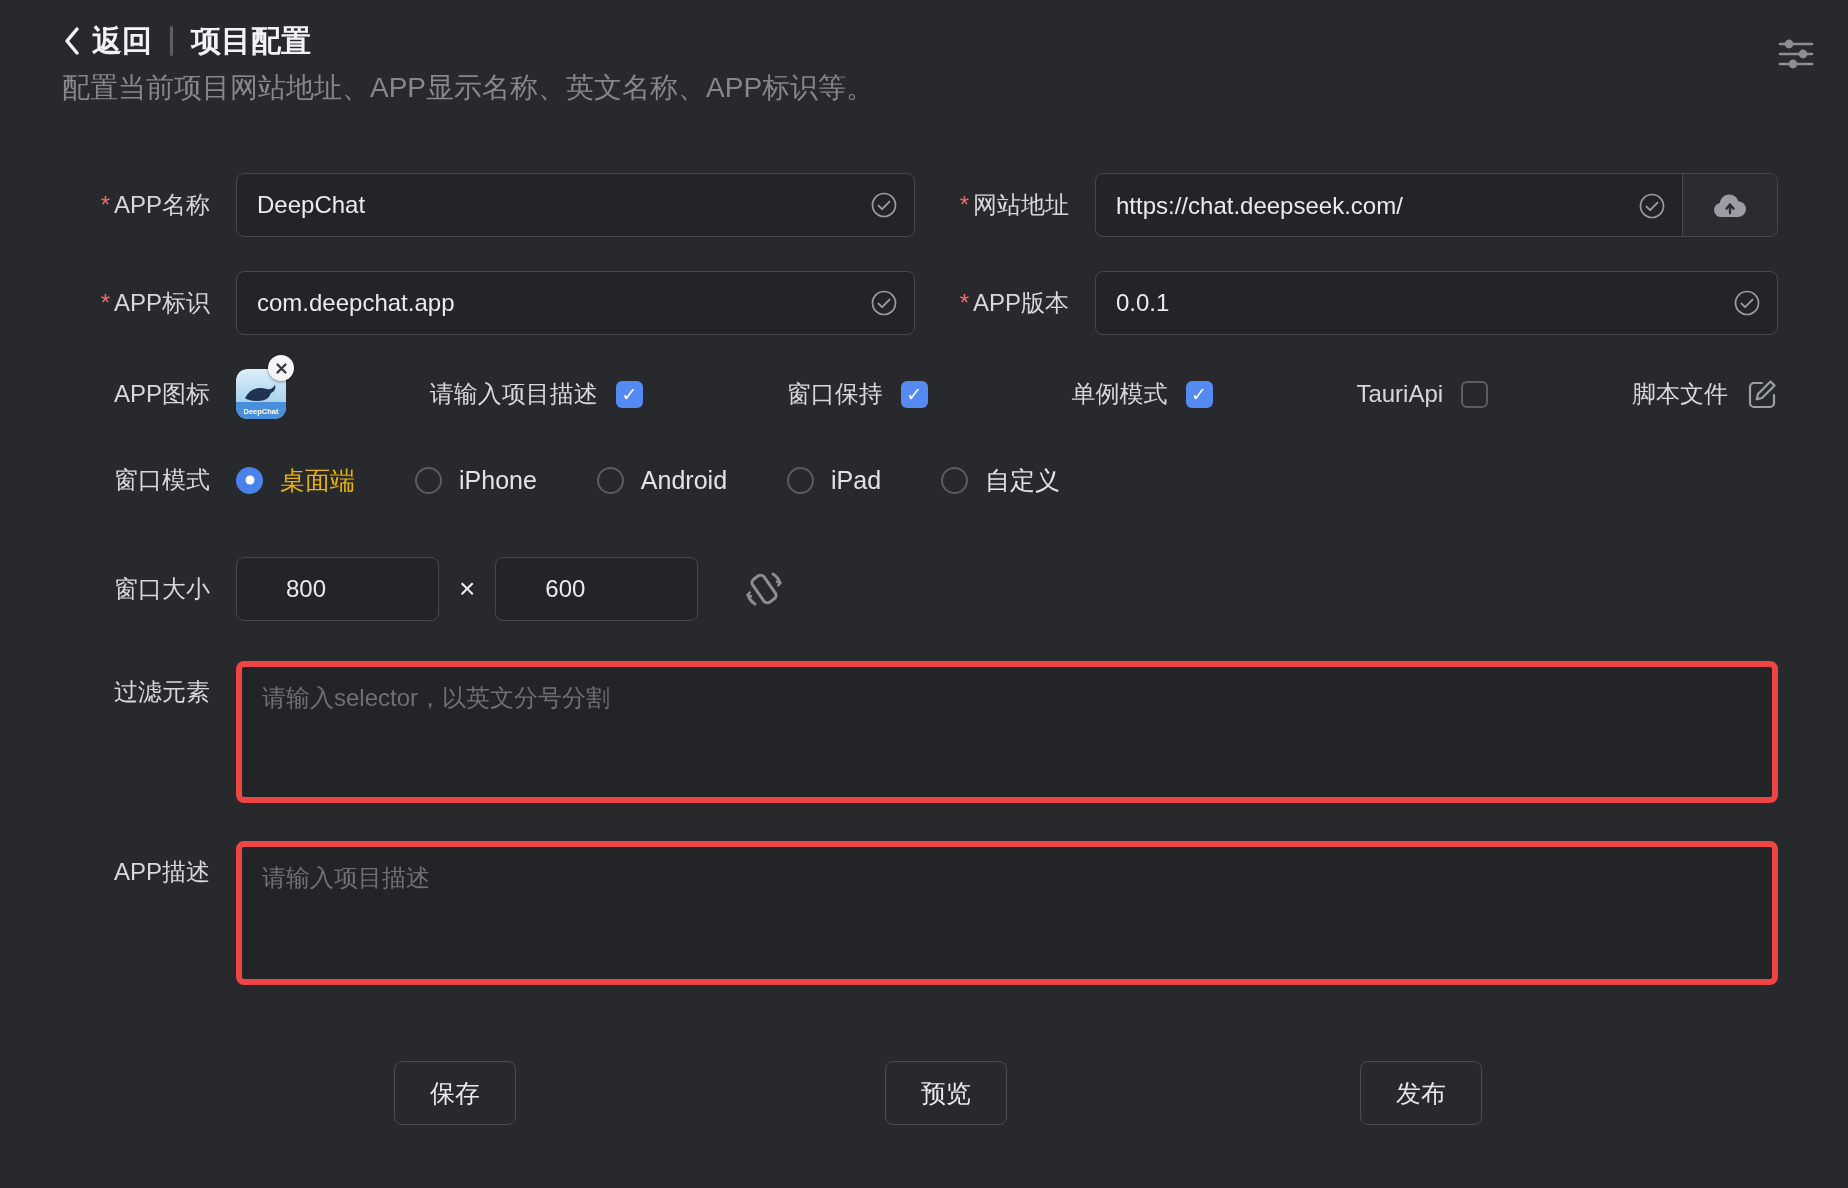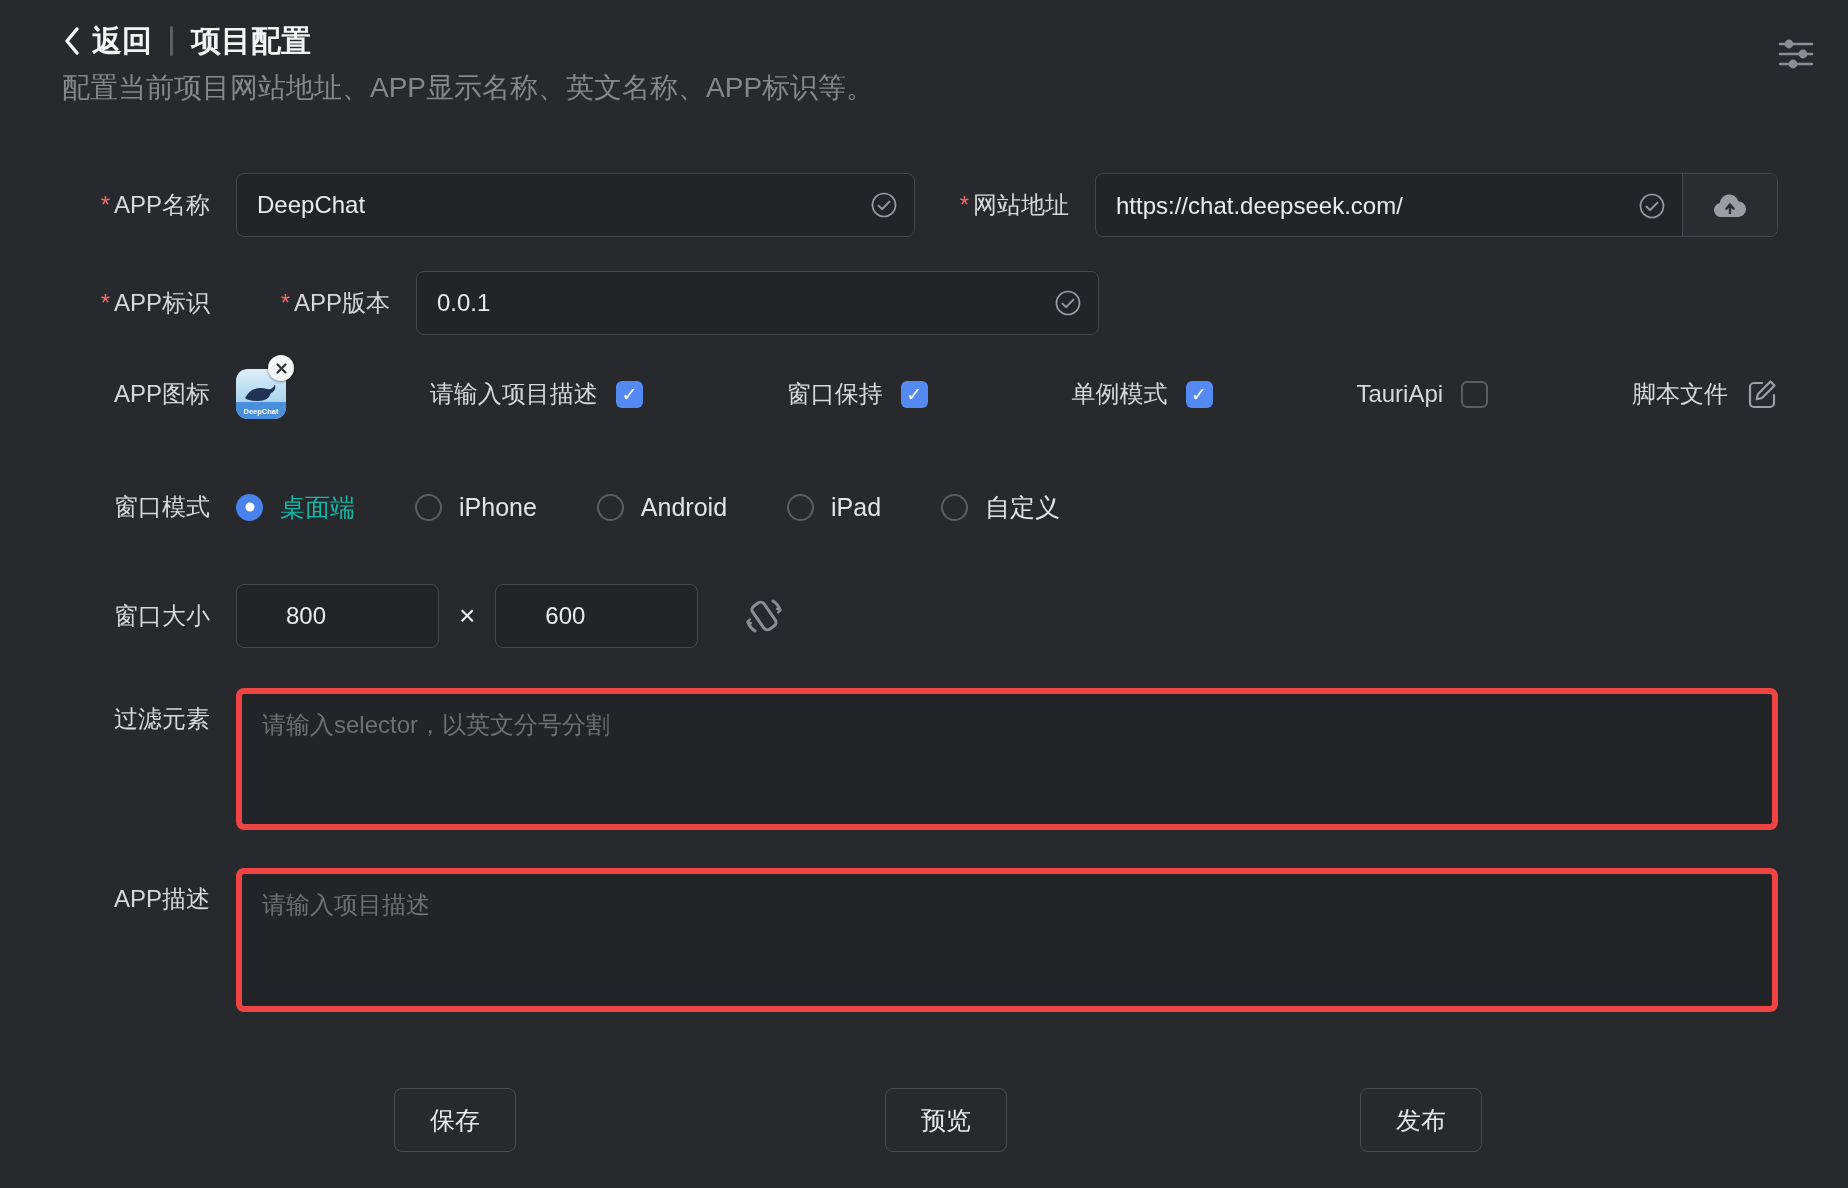--- a/index.html
+++ b/index.html
@@ -39,21 +39,21 @@
   .suffix-check { position:absolute; right:16px; top:50%; transform:translateY(-50%); width:28px; height:28px; }
   .w-left { width:679px; }
   .group { width:683px; display:flex; height:64px; border:1px solid #46484d; border-radius:8px; background:#232428; }
   .group .tinput { flex:1; border:none; border-radius:8px 0 0 8px; background:transparent; }
   .group .addon {
     width:95px; border-left:1px solid #46484d; border-radius:0 8px 8px 0;
     background:#2a2c30; display:flex; align-items:center; justify-content:center; cursor:pointer;
   }
   .w-right { width:683px; }
   
-  .row-icon { margin-bottom:68px; }
+  .row-icon { margin-bottom:41px; }
   .row-icon .fcontent { justify-content:space-between; align-items:center; }
   .appicon-wrap { position:relative; width:50px; height:50px; }
   .appicon { width:50px; height:50px; border-radius:11px; overflow:hidden; display:block; }
   .icon-close-badge {
     position:absolute; top:-14px; right:-8px; width:26px; height:26px; border-radius:50%;
     background:#f4f5f7; display:flex; align-items:center; justify-content:center; cursor:pointer;
     box-shadow:0 1px 3px rgba(0,0,0,.4);
   }
   .check-group { display:flex; align-items:center; }
   .check-group .clabel { font-size:24px; color:#d6d8db; margin-right:18px; }
@@ -70,21 +70,21 @@
   .radio-group { display:flex; align-items:center; gap:60px; }
   .radio-item { display:flex; align-items:center; cursor:pointer; }
   .radio-circle { width:27px; height:27px; border-radius:50%; margin-right:17px; position:relative; }
   .radio-circle.sel { background:#4a82ec; }
   .radio-circle.sel::after {
     content:""; position:absolute; left:50%; top:50%; transform:translate(-50%,-50%);
     width:9px; height:9px; border-radius:50%; background:#fff;
   }
   .radio-circle.unsel { border:2px solid #5b5d62; background:transparent; }
   .radio-label { font-size:25px; color:#e3e4e7; }
-  .radio-item.selected .radio-label { color:#14b8a6;font-family:Liberation Serif, serif; }
+  .radio-item.selected .radio-label { color:#eab308;font-family:Liberation Serif, serif; }
   
   .size-input { width:203px;padding-left:29px; }
   .size-input input { padding:0 20px; }
   .size-x { font-size:28px; color:#eceff2; margin:0 20px; }
   .rotate-icon { width:44px; height:44px; margin-left:44px; cursor:pointer; }
   
   .frow.ta { align-items:flex-start; margin-bottom:38px; }
   .frow.ta .flabel { padding-top:16px; }
   textarea {
     width:100%; background:#232428; border:6px solid #ef4444; border-radius:8px;
@@ -170,20 +170,29 @@
             <path d="M17 21 v-7 M17 12.5 l-3.6 4.2 M17 12.5 l3.6 4.2" stroke="#2a2c30" stroke-width="2.4" stroke-linecap="round" fill="none"></path>
           </svg>
         </div>
       </div>
     </div>
   </div>
 
   <div class="frow">
     <div class="flabel"><span class="req">*</span><span>APP标识</span></div>
     <div class="fcontent">
+      <div class="tinput w-left">
+        <input value="com.deepchat.app" style="">
+        <span class="suffix-check">
+          <svg width="28" height="28" viewBox="0 0 28 28">
+              <circle cx="14" cy="14" r="11.5" fill="none" stroke="#999da3" stroke-width="1.7"></circle>
+              <path d="M8.5 14.6 l3.6 3.6 L19.5 10.6" fill="none" stroke="#999da3" stroke-width="1.9" stroke-linecap="round" stroke-linejoin="round"></path>
+            </svg>
+        </span>
+      </div>
       <div class="rlabel"><span class="req">*</span><span>APP版本</span></div>
       <div class="tinput w-right">
         <input value="0.0.1" style="">
         <span class="suffix-check">
           <svg width="28" height="28" viewBox="0 0 28 28">
               <circle cx="14" cy="14" r="11.5" fill="none" stroke="#999da3" stroke-width="1.7"></circle>
               <path d="M8.5 14.6 l3.6 3.6 L19.5 10.6" fill="none" stroke="#999da3" stroke-width="1.9" stroke-linecap="round" stroke-linejoin="round"></path>
             </svg>
         </span>
       </div>

